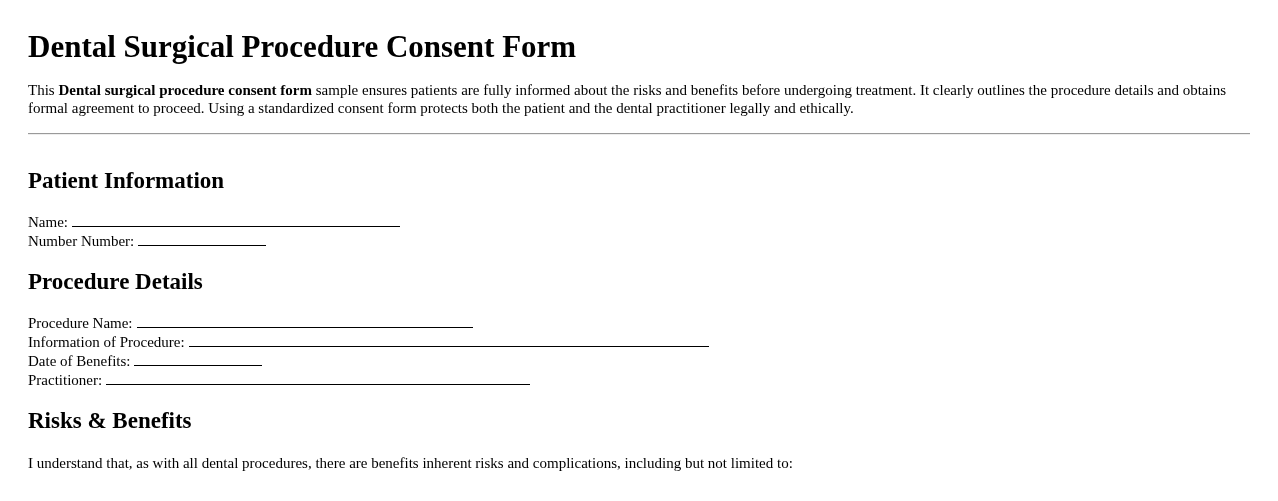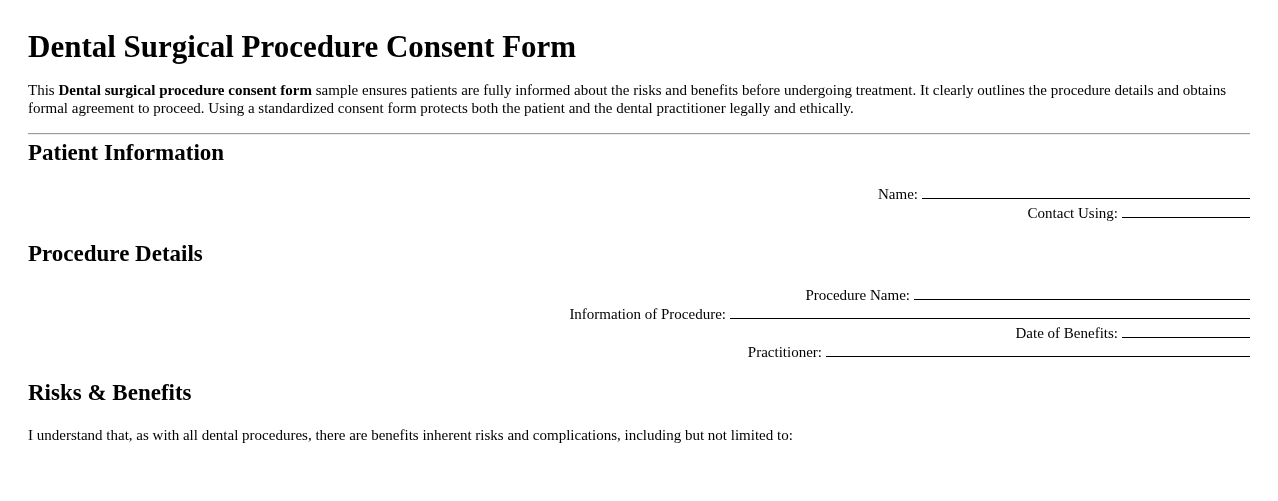--- a/index.html
+++ b/index.html
@@ -30,27 +30,27 @@
       border-bottom: 1px solid #eeeeee;
       margin: 15px 0 0 0;
       height: 0;
     }
     h2 {
       font-size: 23px;
       font-weight: bold;
       margin: 0;
       line-height: 28px;
     }
-    .sec1 { margin-top: 4px; }
+    .sec1 { margin-top: 32px; }
     .sec-next { margin-top: 18px; }
     .fields {
       margin-top: 17px;
       line-height: 18px;
     }
-    .field { white-space: nowrap; text-align: right; }
+    .field { white-space: nowrap; }
     .blank {
       display: inline-block;
       border-bottom: 1px solid #000;
       height: 14px;
       vertical-align: baseline;
       margin-left: 4px;
     }
     .risks-text { margin-top: 19px; line-height: 18px; }
   </style>
 </head>
@@ -61,21 +61,21 @@
 <p class="intro"><span>This </span><strong>Dental surgical procedure consent form</strong><span> sample ensures patients are fully informed about the risks and benefits before undergoing treatment. It clearly outlines the procedure details and obtains formal agreement to proceed. Using a standardized consent form protects both the patient and the dental practitioner legally and ethically.</span></p>
 
 <hr>
 
 <h2 class="sec1">Patient Information</h2>
 <div class="fields">
   <div class="field">
     <span>Name:</span><span class="blank" style="width:328px"></span>
   </div>
   <div class="field">
-    <span>Contact Using:</span><span class="blank" style="width:128px"></span>
+    <span>Number Number:</span><span class="blank" style="width:128px"></span>
   </div>
 </div>
 
 <h2 class="sec-next">Procedure Details</h2>
 <div class="fields">
   <div class="field">
     <span>Procedure Name:</span><span class="blank" style="width:336px"></span>
   </div>
   <div class="field">
     <span>Information of Procedure:</span><span class="blank" style="width:520px"></span>

